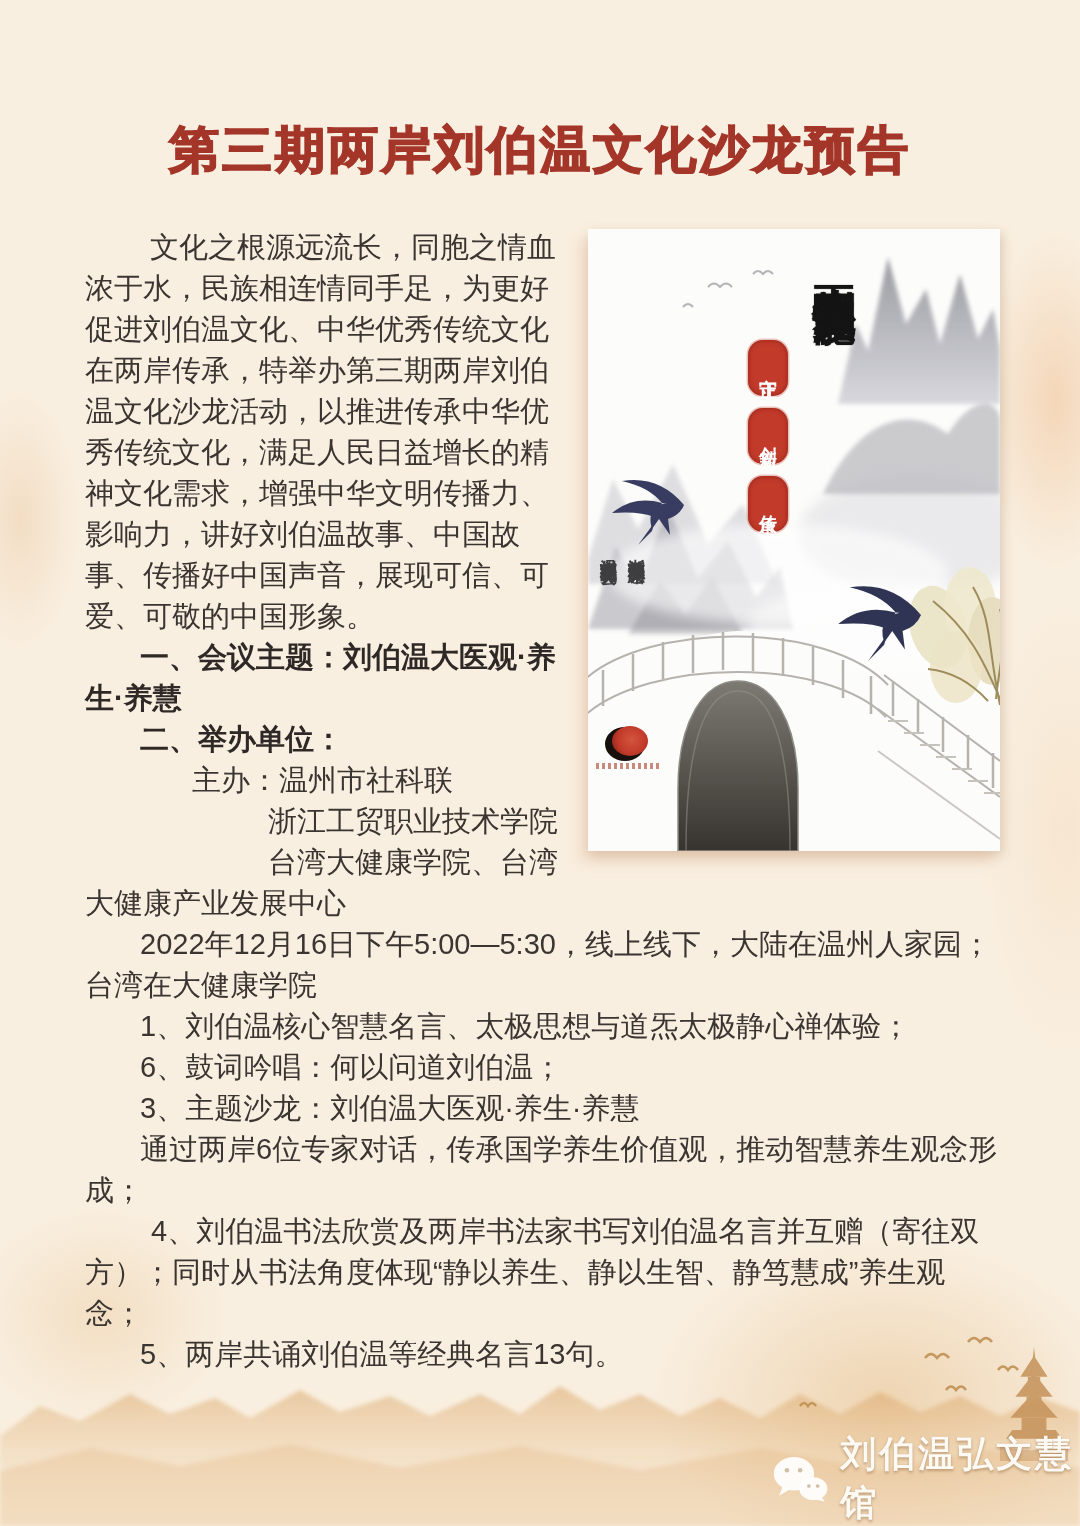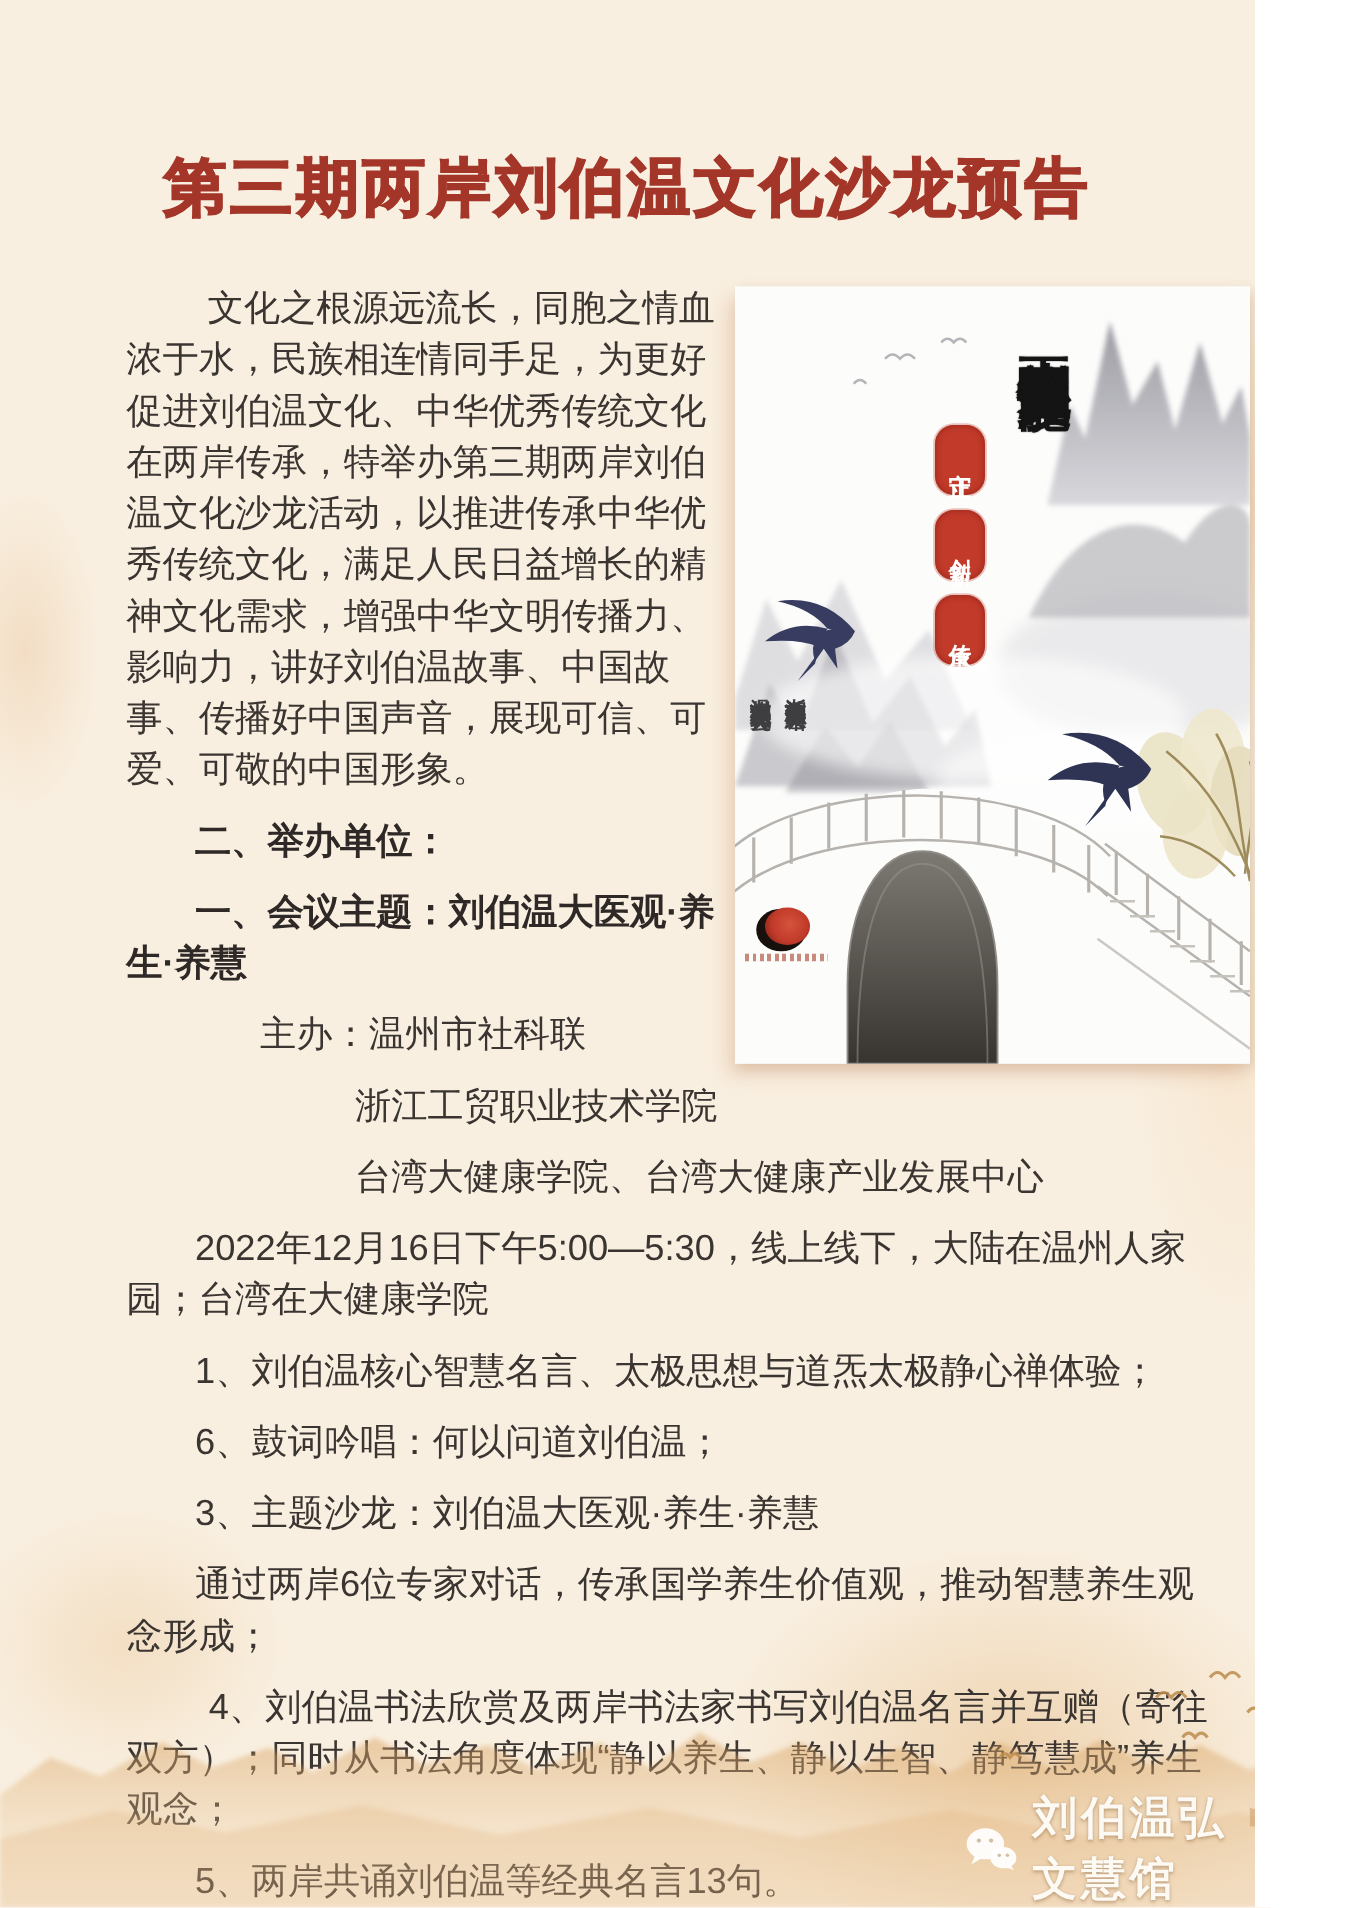--- a/index.html
+++ b/index.html
@@ -1,35 +1,35 @@
 <!DOCTYPE html>
 <html><head>
 <meta charset="utf-8">
 <style>
   html,body{margin:0;padding:0;}
   body{font-family:"Liberation Sans","DejaVu Sans",sans-serif;}
-  .page{position:relative;width:1004px;height:1526px;background:#f9efe0;overflow:hidden;}
+  .page{position:relative;width:1080px;height:1526px;background:#f9efe0;overflow:hidden;}
 
   
   .wash{position:absolute;pointer-events:none;}
   .wash-a{right:-50px;top:230px;width:150px;height:340px;background:radial-gradient(closest-side,rgba(243,210,178,.85),rgba(243,210,178,0));}
   .wash-b{left:-40px;top:390px;width:120px;height:260px;background:radial-gradient(closest-side,rgba(240,214,184,.7),rgba(240,214,184,0));}
   .wash-c{right:-70px;top:600px;width:170px;height:460px;background:radial-gradient(closest-side,rgba(246,224,198,.6),rgba(246,224,198,0));}
   .wash-d{right:-40px;bottom:-40px;width:470px;height:330px;background:radial-gradient(closest-side,rgba(228,186,132,.5),rgba(228,186,132,0));}
   .wash-e{left:-30px;bottom:100px;width:260px;height:220px;background:radial-gradient(closest-side,rgba(233,196,148,.38),rgba(233,196,148,0));}
 
   
   .title{margin:0;padding-top:122px;height:56px;line-height:56px;text-align:center;
     font-size:50px;font-weight:900;letter-spacing:3px;color:#a43629;
     -webkit-text-stroke:1.6px #a43629;text-shadow:1px 0 0 #a43629;}
 
   
   .content{position:relative;margin:49px 80px 0 85px;width:915px;
     font-size:29px;line-height:41px;color:#3b3532;}
-  .content p{margin:16px;}
+  .content p{margin:0;}
   .ind-a{text-indent:55px;}
   .ind-intro{text-indent:65px;}
   .ind-sp{text-indent:66px;}
   .org-role{text-indent:107px;}
   .org-cont{text-indent:183px;}
   .bold{font-weight:800;color:#2e2926;}
 
   
   .poster{position:relative;float:right;width:412px;height:622px;margin:2px 0 12px 12px;
     background:#fcfcfb;box-shadow:-7px 10px 14px rgba(216,166,132,.35),3px 4px 10px rgba(190,160,130,.4);
@@ -161,22 +161,22 @@
       <div class="badge badge-1">守正</div>
       <div class="badge badge-2">创新</div>
       <div class="badge badge-3">传承</div>
       <div class="side-col side-col-1">浙江刘伯温弘文慧馆</div>
       <div class="side-col side-col-2">温州市刘基文化研究会</div>
       <div class="seal"></div>
       <div class="seal-caption"></div>
     </aside>
 
     <p class="ind-intro">文化之根源远流长，同胞之情血浓于水，民族相连情同手足，为更好促进刘伯温文化、中华优秀传统文化在两岸传承，特举办第三期两岸刘伯温文化沙龙活动，以推进传承中华优秀传统文化，满足人民日益增长的精神文化需求，增强中华文明传播力、影响力，讲好刘伯温故事、中国故事、传播好中国声音，展现可信、可爱、可敬的中国形象。</p>
+    <p class="ind-a bold">一、会议主题：刘伯温大医观·养生·养慧</p>
     <p class="ind-a bold">二、举办单位：</p>
-    <p class="ind-a bold">一、会议主题：刘伯温大医观·养生·养慧</p>
     <p class="org-role">主办：温州市社科联</p>
     <p class="org-cont">浙江工贸职业技术学院</p>
     <p class="org-cont">台湾大健康学院、台湾大健康产业发展中心</p>
     <p class="ind-a">2022年12月16日下午5:00—5:30，线上线下，大陆在温州人家园；台湾在大健康学院</p>
     <p class="ind-a">1、刘伯温核心智慧名言、太极思想与道炁太极静心禅体验；</p>
     <p class="ind-a">6、鼓词吟唱：何以问道刘伯温；</p>
     <p class="ind-a">3、主题沙龙：刘伯温大医观·养生·养慧</p>
     <p class="ind-a">通过两岸6位专家对话，传承国学养生价值观，推动智慧养生观念形成；</p>
     <p class="ind-sp">4、刘伯温书法欣赏及两岸书法家书写刘伯温名言并互赠（寄往双方）；同时从书法角度体现“静以养生、静以生智、静笃慧成”养生观念；</p>
     <p class="ind-a">5、两岸共诵刘伯温等经典名言13句。</p>

